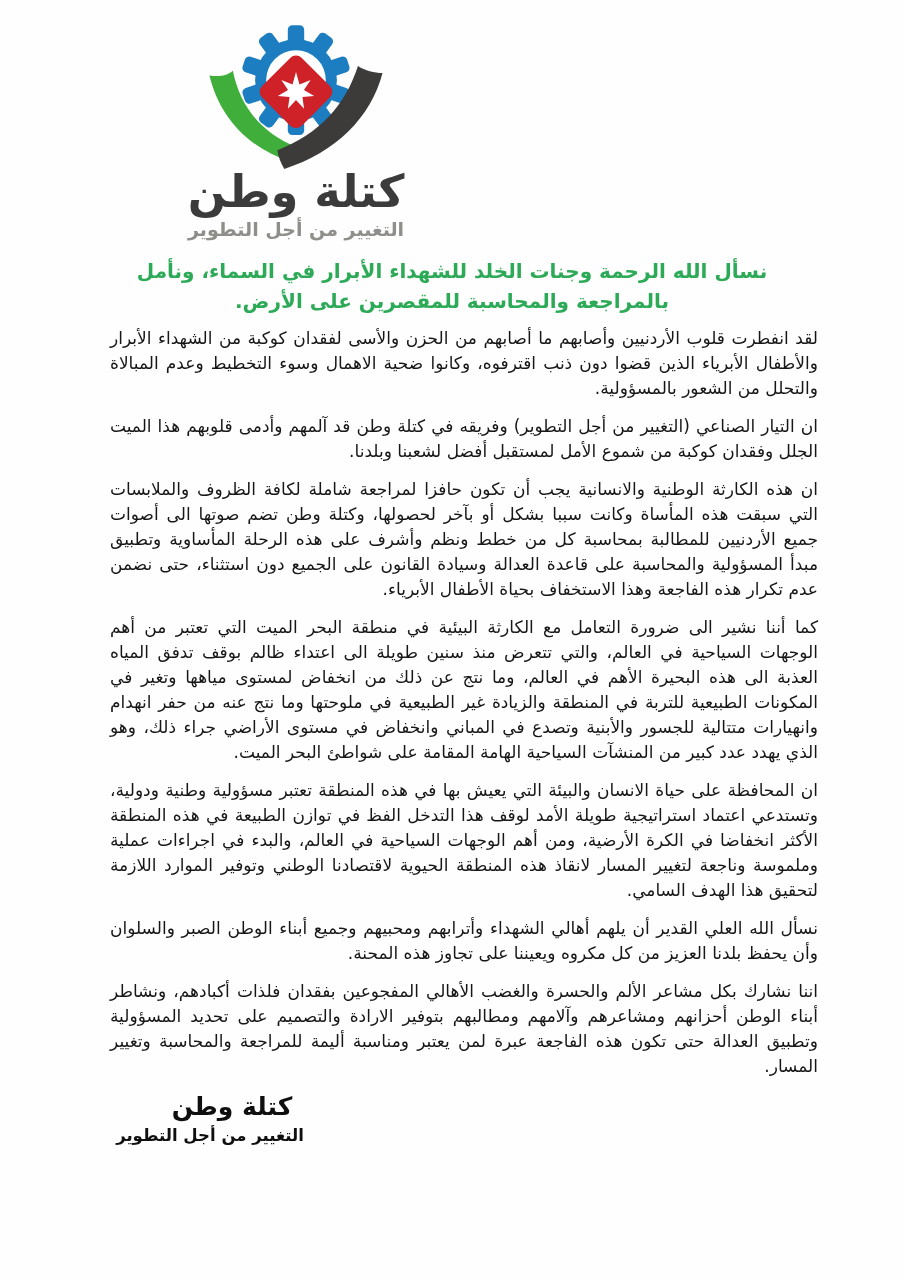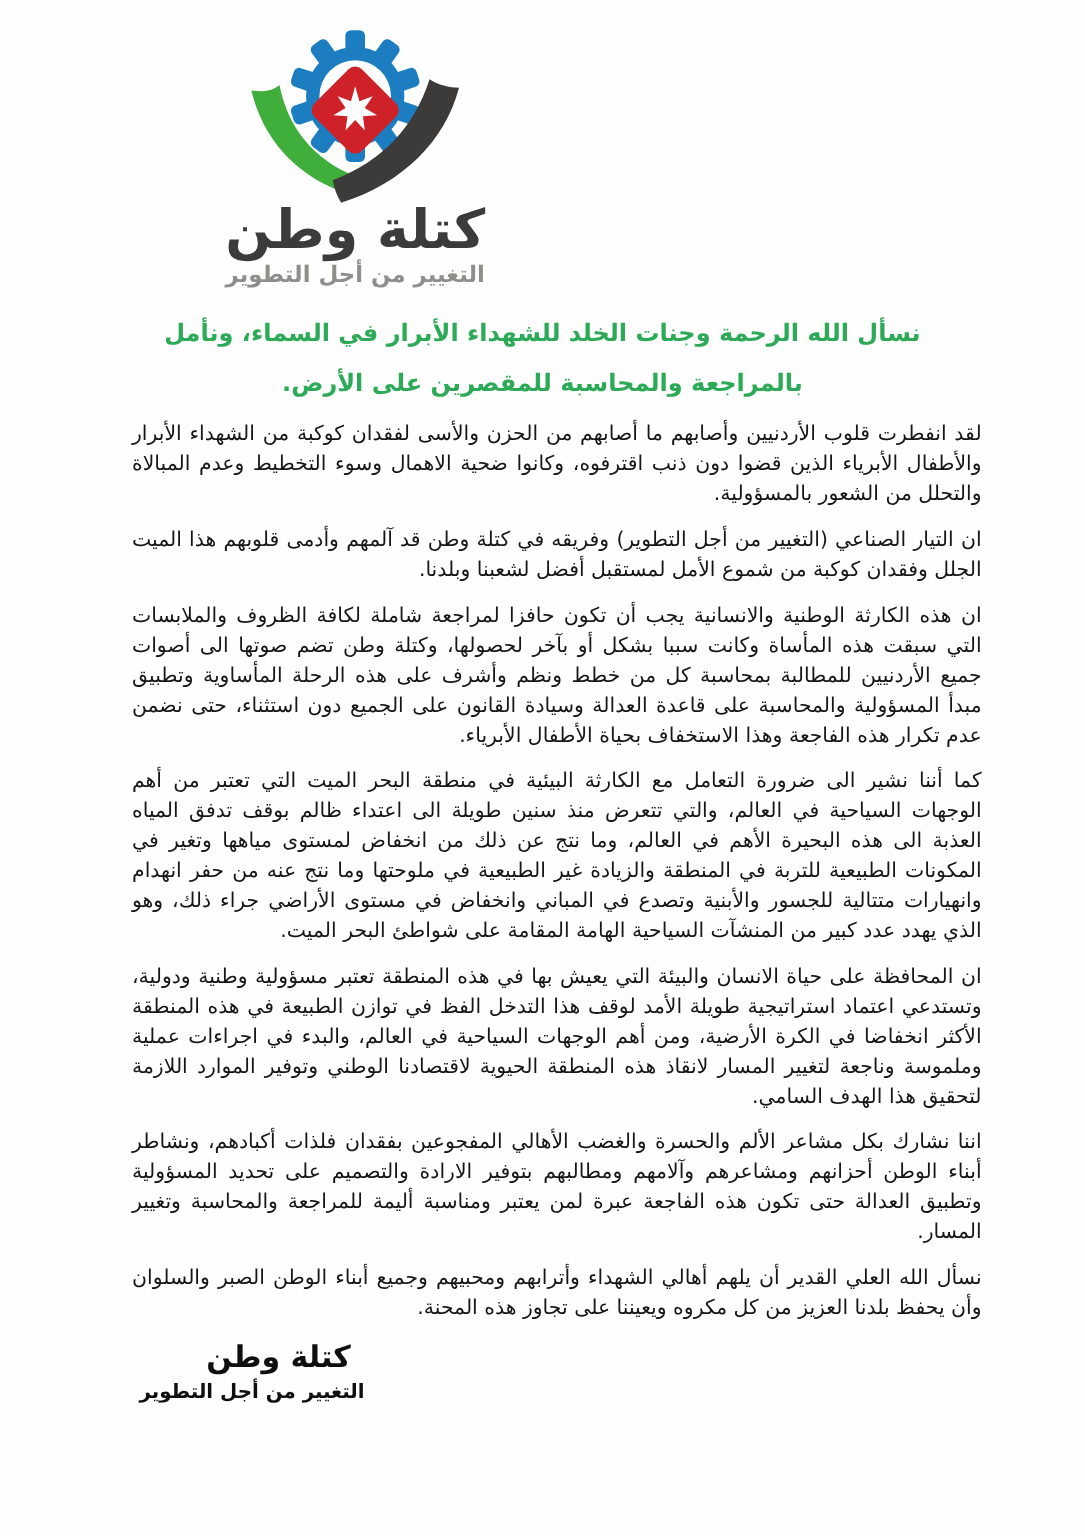--- a/index.html
+++ b/index.html
@@ -20,21 +20,21 @@
   .logo-name{
     direction:rtl;font-weight:bold;font-size:45px;line-height:1.05;
     color:#3b3b3b;margin-top:-8px;letter-spacing:-1px;
   }
   .logo-tagline{
     direction:rtl;font-weight:bold;font-size:19px;color:#8f8e8a;margin-top:3px;
   }
   
   .heading{
     direction:rtl;text-align:center;font-weight:bold;
-    font-size:20px;line-height:42px;color:#2daa57;
+    font-size:20px;line-height:30px;color:#2daa57;
     margin:16px auto 0;max-width:690px;
   }
   
   .body-text{direction:rtl;margin:10px 86px 0 110px;}
   .body-text p{
     margin:0 0 13px;text-align:justify;
     font-size:17px;line-height:25px;color:#161616;
   }
   
   .signature{direction:rtl;margin:2px 0 0 0;width:300px;margin-left:60px;text-align:center;}
@@ -83,22 +83,22 @@
   </div>
 
   <div class="heading">نسأل الله الرحمة وجنات الخلد للشهداء الأبرار في السماء، ونأمل بالمراجعة والمحاسبة للمقصرين على الأرض.</div>
 
   <div class="body-text">
     <p>لقد انفطرت قلوب الأردنيين وأصابهم ما أصابهم من الحزن والأسى لفقدان كوكبة من الشهداء الأبرار والأطفال الأبرياء الذين قضوا دون ذنب اقترفوه، وكانوا ضحية الاهمال وسوء التخطيط وعدم المبالاة والتحلل من الشعور بالمسؤولية.</p>
     <p>ان التيار الصناعي (التغيير من أجل التطوير) وفريقه في كتلة وطن قد آلمهم وأدمى قلوبهم هذا الميت الجلل وفقدان كوكبة من شموع الأمل لمستقبل أفضل لشعبنا وبلدنا.</p>
     <p>ان هذه الكارثة الوطنية والانسانية يجب أن تكون حافزا لمراجعة شاملة لكافة الظروف والملابسات التي سبقت هذه المأساة وكانت سببا بشكل أو بآخر لحصولها، وكتلة وطن تضم صوتها الى أصوات جميع الأردنيين للمطالبة بمحاسبة كل من خطط ونظم وأشرف على هذه الرحلة المأساوية وتطبيق مبدأ المسؤولية والمحاسبة على قاعدة العدالة وسيادة القانون على الجميع دون استثناء، حتى نضمن عدم تكرار هذه الفاجعة وهذا الاستخفاف بحياة الأطفال الأبرياء.</p>
     <p>كما أننا نشير الى ضرورة التعامل مع الكارثة البيئية في منطقة البحر الميت التي تعتبر من أهم الوجهات السياحية في العالم، والتي تتعرض منذ سنين طويلة الى اعتداء ظالم بوقف تدفق المياه العذبة الى هذه البحيرة الأهم في العالم، وما نتج عن ذلك من انخفاض لمستوى مياهها وتغير في المكونات الطبيعية للتربة في المنطقة والزيادة غير الطبيعية في ملوحتها وما نتج عنه من حفر انهدام وانهيارات متتالية للجسور والأبنية وتصدع في المباني وانخفاض في مستوى الأراضي جراء ذلك، وهو الذي يهدد عدد كبير من المنشآت السياحية الهامة المقامة على شواطئ البحر الميت.</p>
     <p>ان المحافظة على حياة الانسان والبيئة التي يعيش بها في هذه المنطقة تعتبر مسؤولية وطنية ودولية، وتستدعي اعتماد استراتيجية طويلة الأمد لوقف هذا التدخل الفظ في توازن الطبيعة في هذه المنطقة الأكثر انخفاضا في الكرة الأرضية، ومن أهم الوجهات السياحية في العالم، والبدء في اجراءات عملية وملموسة وناجعة لتغيير المسار لانقاذ هذه المنطقة الحيوية لاقتصادنا الوطني وتوفير الموارد اللازمة لتحقيق هذا الهدف السامي.</p>
+    <p>نسأل الله العلي القدير أن يلهم أهالي الشهداء وأترابهم ومحبيهم وجميع أبناء الوطن الصبر والسلوان وأن يحفظ بلدنا العزيز من كل مكروه ويعيننا على تجاوز هذه المحنة.</p>
     <p>اننا نشارك بكل مشاعر الألم والحسرة والغضب الأهالي المفجوعين بفقدان فلذات أكبادهم، ونشاطر أبناء الوطن أحزانهم ومشاعرهم وآلامهم ومطالبهم بتوفير الارادة والتصميم على تحديد المسؤولية وتطبيق العدالة حتى تكون هذه الفاجعة عبرة لمن يعتبر ومناسبة أليمة للمراجعة والمحاسبة وتغيير المسار.</p>
-    <p>نسأل الله العلي القدير أن يلهم أهالي الشهداء وأترابهم ومحبيهم وجميع أبناء الوطن الصبر والسلوان وأن يحفظ بلدنا العزيز من كل مكروه ويعيننا على تجاوز هذه المحنة.</p>
   </div>
 
   <div class="signature">
     <div class="signature-name">كتلة وطن</div>
     <div class="signature-tagline">التغيير من أجل التطوير</div>
   </div>
 
 </div>
 
 </body></html>

